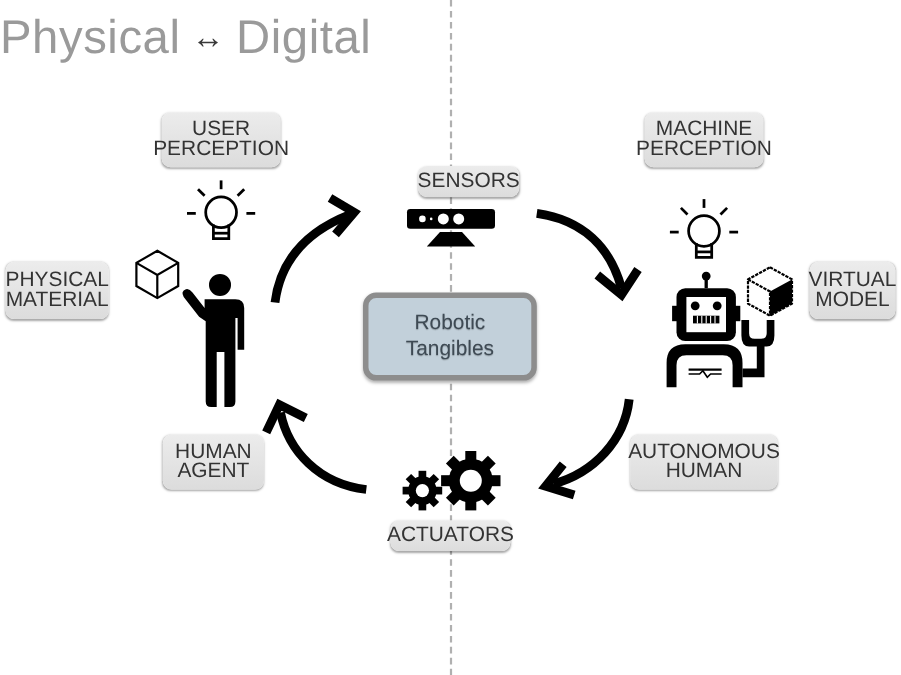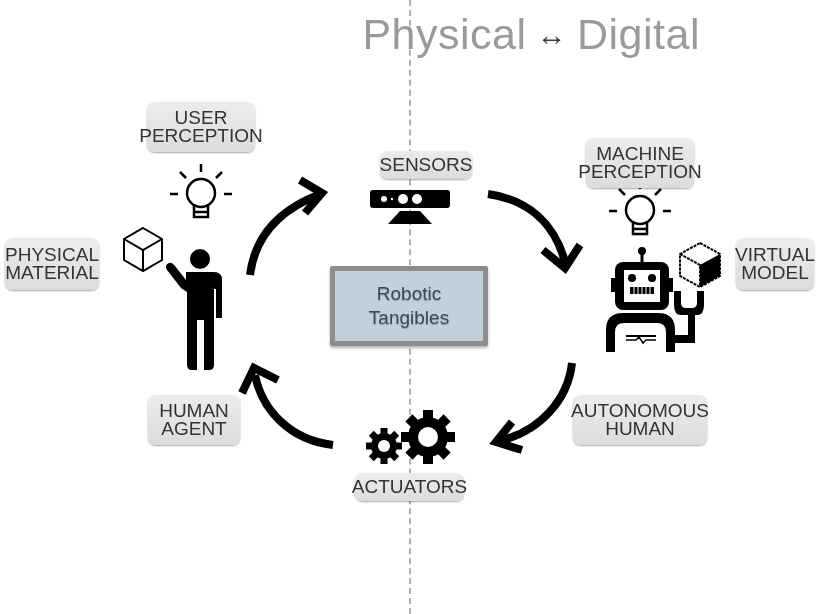--- a/index.html
+++ b/index.html
@@ -1,30 +1,30 @@
 <!DOCTYPE html>
 <html><head>
 <meta charset="utf-8">
 <style>
   html, body { margin: 0; padding: 0; background: #ffffff; }
   body { width: 819px; height: 614px; position: relative; overflow: hidden;
          font-family: "Liberation Sans", sans-serif; }
-  .title { position: absolute; top: 10px; left: 0; width: 700px; text-align: right;
+  .title { position: absolute; top: 10px; left: 0; width: 700px; text-align: left;
            font-size: 43px; color: #9a9a9a; letter-spacing: 0.5px; }
   .title span { display: inline-block; }
   .title .arrow { font-size: 30px; color: #3a3a3a; margin: 0 10px; position: relative; top: -4px; }
   .divider { position: absolute; left: 409px; top: 0; width: 0; height: 614px;
              border-left: 2px dashed #b0b0b0; }
   .label { position: absolute; background: linear-gradient(#ececec, #dcdcdc);
            border-radius: 8px; box-shadow: 0 1px 2px rgba(0,0,0,0.35);
            color: #333; font-size: 19px; line-height: 18px; text-align: center;
            display: flex; align-items: center; justify-content: center; white-space: pre-line; }
   .center-box { position: absolute; left: 330px; top: 266px; width: 158px; height: 80px;
                 background: #c2d0da; border: 5px solid #8d8d8d; box-sizing: border-box;
-                border-radius: 2px; box-shadow: 0 2px 3px rgba(0,0,0,0.3);
+                border-radius: 12px; box-shadow: 0 2px 3px rgba(0,0,0,0.3);
                 display: flex; align-items: center; justify-content: center; text-align: center;
                 font-size: 19px; line-height: 24px; color: #3e4a54; white-space: pre-line;
                 text-shadow: 0 1px 1px rgba(0,0,0,0.25); }
   svg.layer { position: absolute; left: 0; top: 0; }
 </style>
 </head>
 <body>
 
 <div class="divider"></div>
 
@@ -159,18 +159,18 @@
 Tangibles</div>
 
 <div class="label" style="left:147px;top:102px;width:108px;height:50px;">USER
 PERCEPTION</div>
 <div class="label" style="left:5px;top:238px;width:94px;height:52px;">PHYSICAL
 MATERIAL</div>
 <div class="label" style="left:148px;top:395px;width:92px;height:50px;">HUMAN
 AGENT</div>
 <div class="label" style="left:380px;top:151px;width:92px;height:28px;">SENSORS</div>
 <div class="label" style="left:355px;top:473px;width:109px;height:28px;">ACTUATORS</div>
-<div class="label" style="left:586px;top:102px;width:108px;height:50px;margin-top:36px;">MACHINE
+<div class="label" style="left:586px;top:102px;width:108px;height:50px;">MACHINE
 PERCEPTION</div>
 <div class="label" style="left:736px;top:238px;width:78px;height:52px;">VIRTUAL
 MODEL</div>
 <div class="label" style="left:573px;top:395px;width:134px;height:50px;">AUTONOMOUS
 HUMAN</div>
 
 </body></html>

